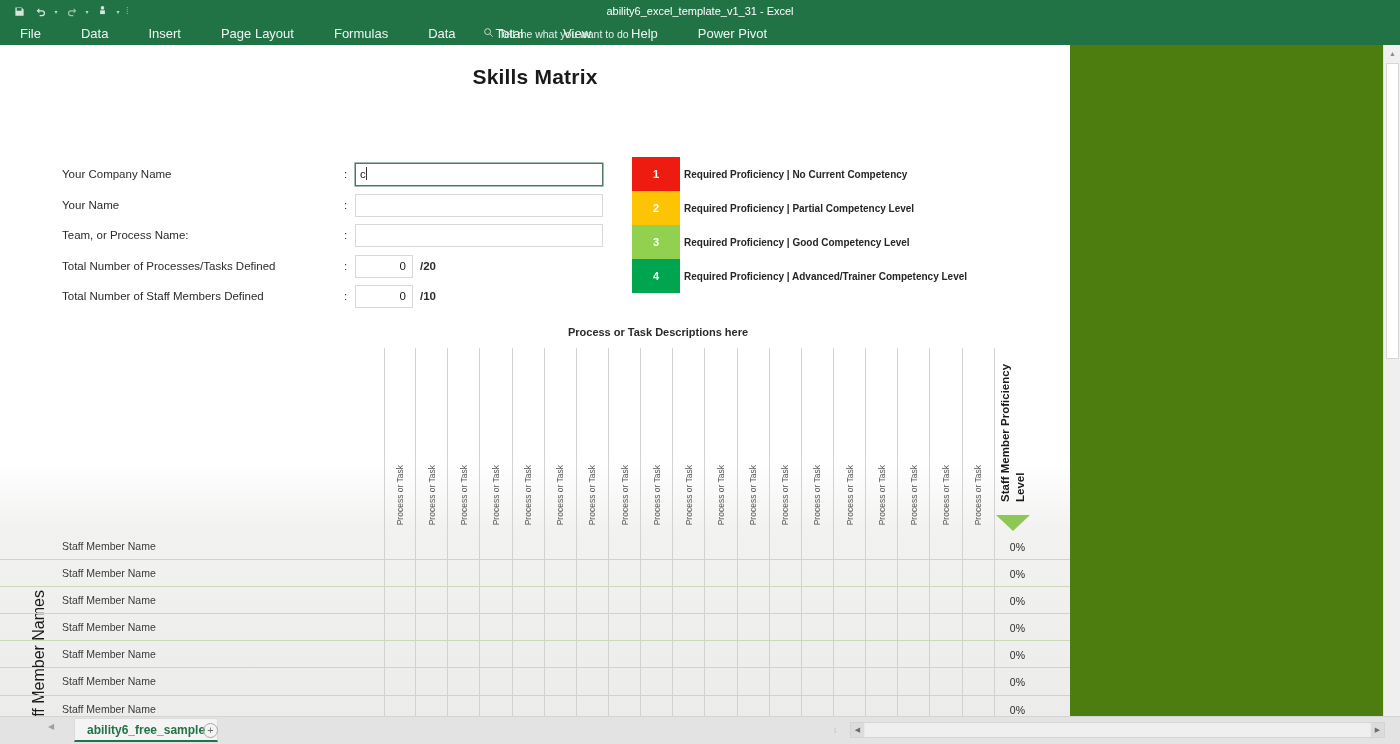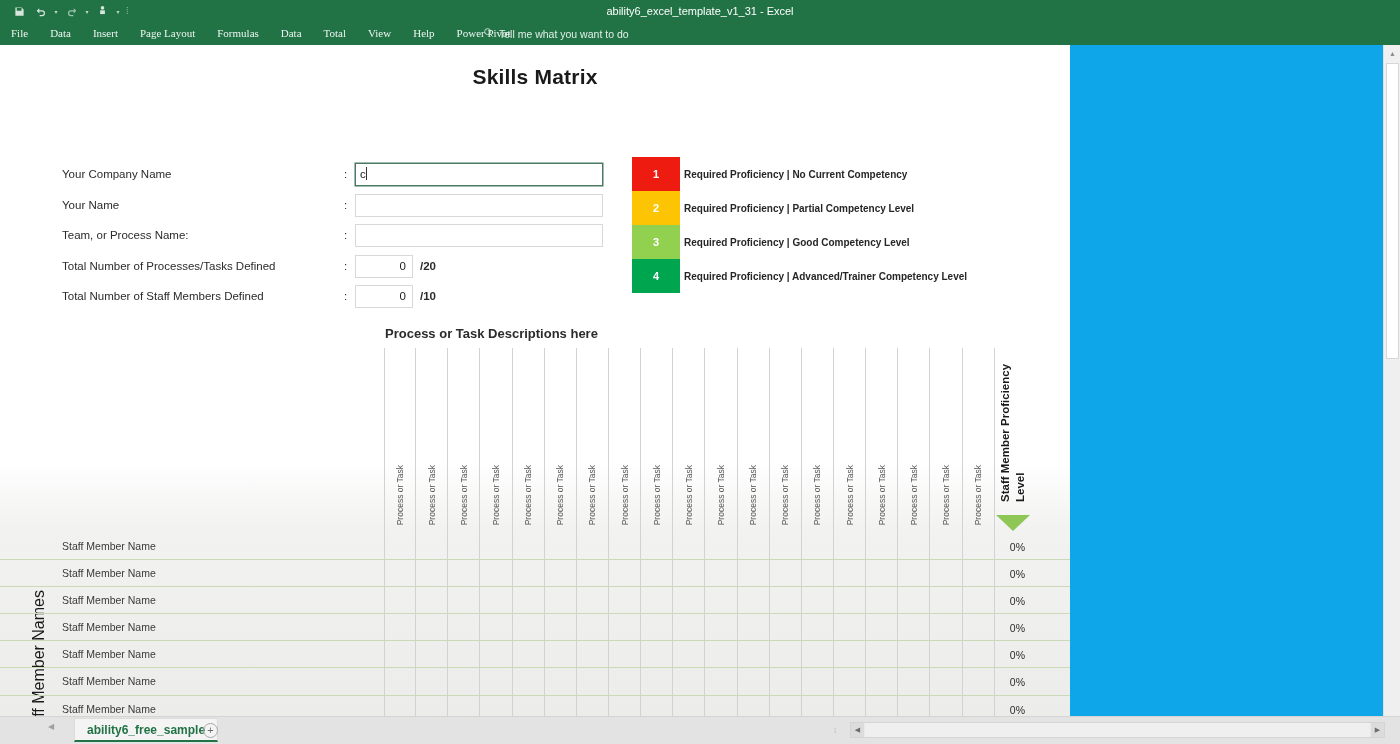--- a/index.html
+++ b/index.html
@@ -38,38 +38,37 @@
     font-size: 11px; color: #e7f0ea;
   }
 
   
   .ribbon {
     position: absolute; left: 0; top: 22px; width: 1400px; height: 23px;
     background: #217346;
   }
   .tabs { position: absolute; left: 0; top: 0; height: 23px; display: flex; align-items: center; }
   .tab {
-    font-size: 11px; color: #edf5f0; padding: 0 11px; line-height: 23px;
+    font-size: 13px; color: #edf5f0; padding: 0 20px; line-height: 23px;
     white-space: nowrap;
-    font-family: Liberation Serif, serif;
   }
   .tellme {
     position: absolute; left: 483px; top: 0; height: 23px; display: flex;
     align-items: center; gap: 5px; font-size: 10.5px; color: #e3efe8; font-style: normal;
   }
   .tellme .mag { font-size: 11px; }
   .share {
     position: absolute; right: 10px; top: 24px; font-size: 10.5px; color: #ffffff;
     display: flex; align-items: center; gap: 4px;
   }
 
   
   .workspace {
     position: absolute; left: 0; top: 45px; width: 1400px; height: 671px;
-    background: #0ea5e9;
+    background: #4d7c0f;
   }
   .sheetpaper {
     position: absolute; left: 0; top: 0; width: 1070px; height: 671px;
     background: #ffffff;
     background: linear-gradient(to bottom, #ffffff 0%, #ffffff 62%, #f2f2f1 72%, #ececeb 100%);
     overflow: hidden;
   }
   .paper-edge {
     position: absolute; left: 1069px; top: 0; width: 1px; height: 671px;
     background: #dcdcdc;
@@ -122,21 +121,21 @@
     display: flex; align-items: center; justify-content: center;
   }
   .legend-text {
     position: absolute; left: 52px; top: 0; height: 34px; display: flex; align-items: center;
     font-size: 10px; color: #262626; white-space: nowrap; font-weight: bold;
   }
 
   
   .matrix-title {
     position: absolute; left: 385px; top: 281px; width: 546px;
-    text-align: left; font-size: 13px; font-weight: bold; color: #2b2b2b;
+    text-align: center; font-size: 11px; font-weight: bold; color: #2b2b2b;
   }
   .grid-head {
     position: absolute; left: 384px; top: 303px; width: 648px; height: 185px;
     display: flex;
   }
   .col-head {
     width: 32.15px; height: 185px; border-right: 1px solid #d2d2d2;
     position: relative; background: transparent;
   }
   .col-head:first-child { border-left: 1px solid #d2d2d2; }

